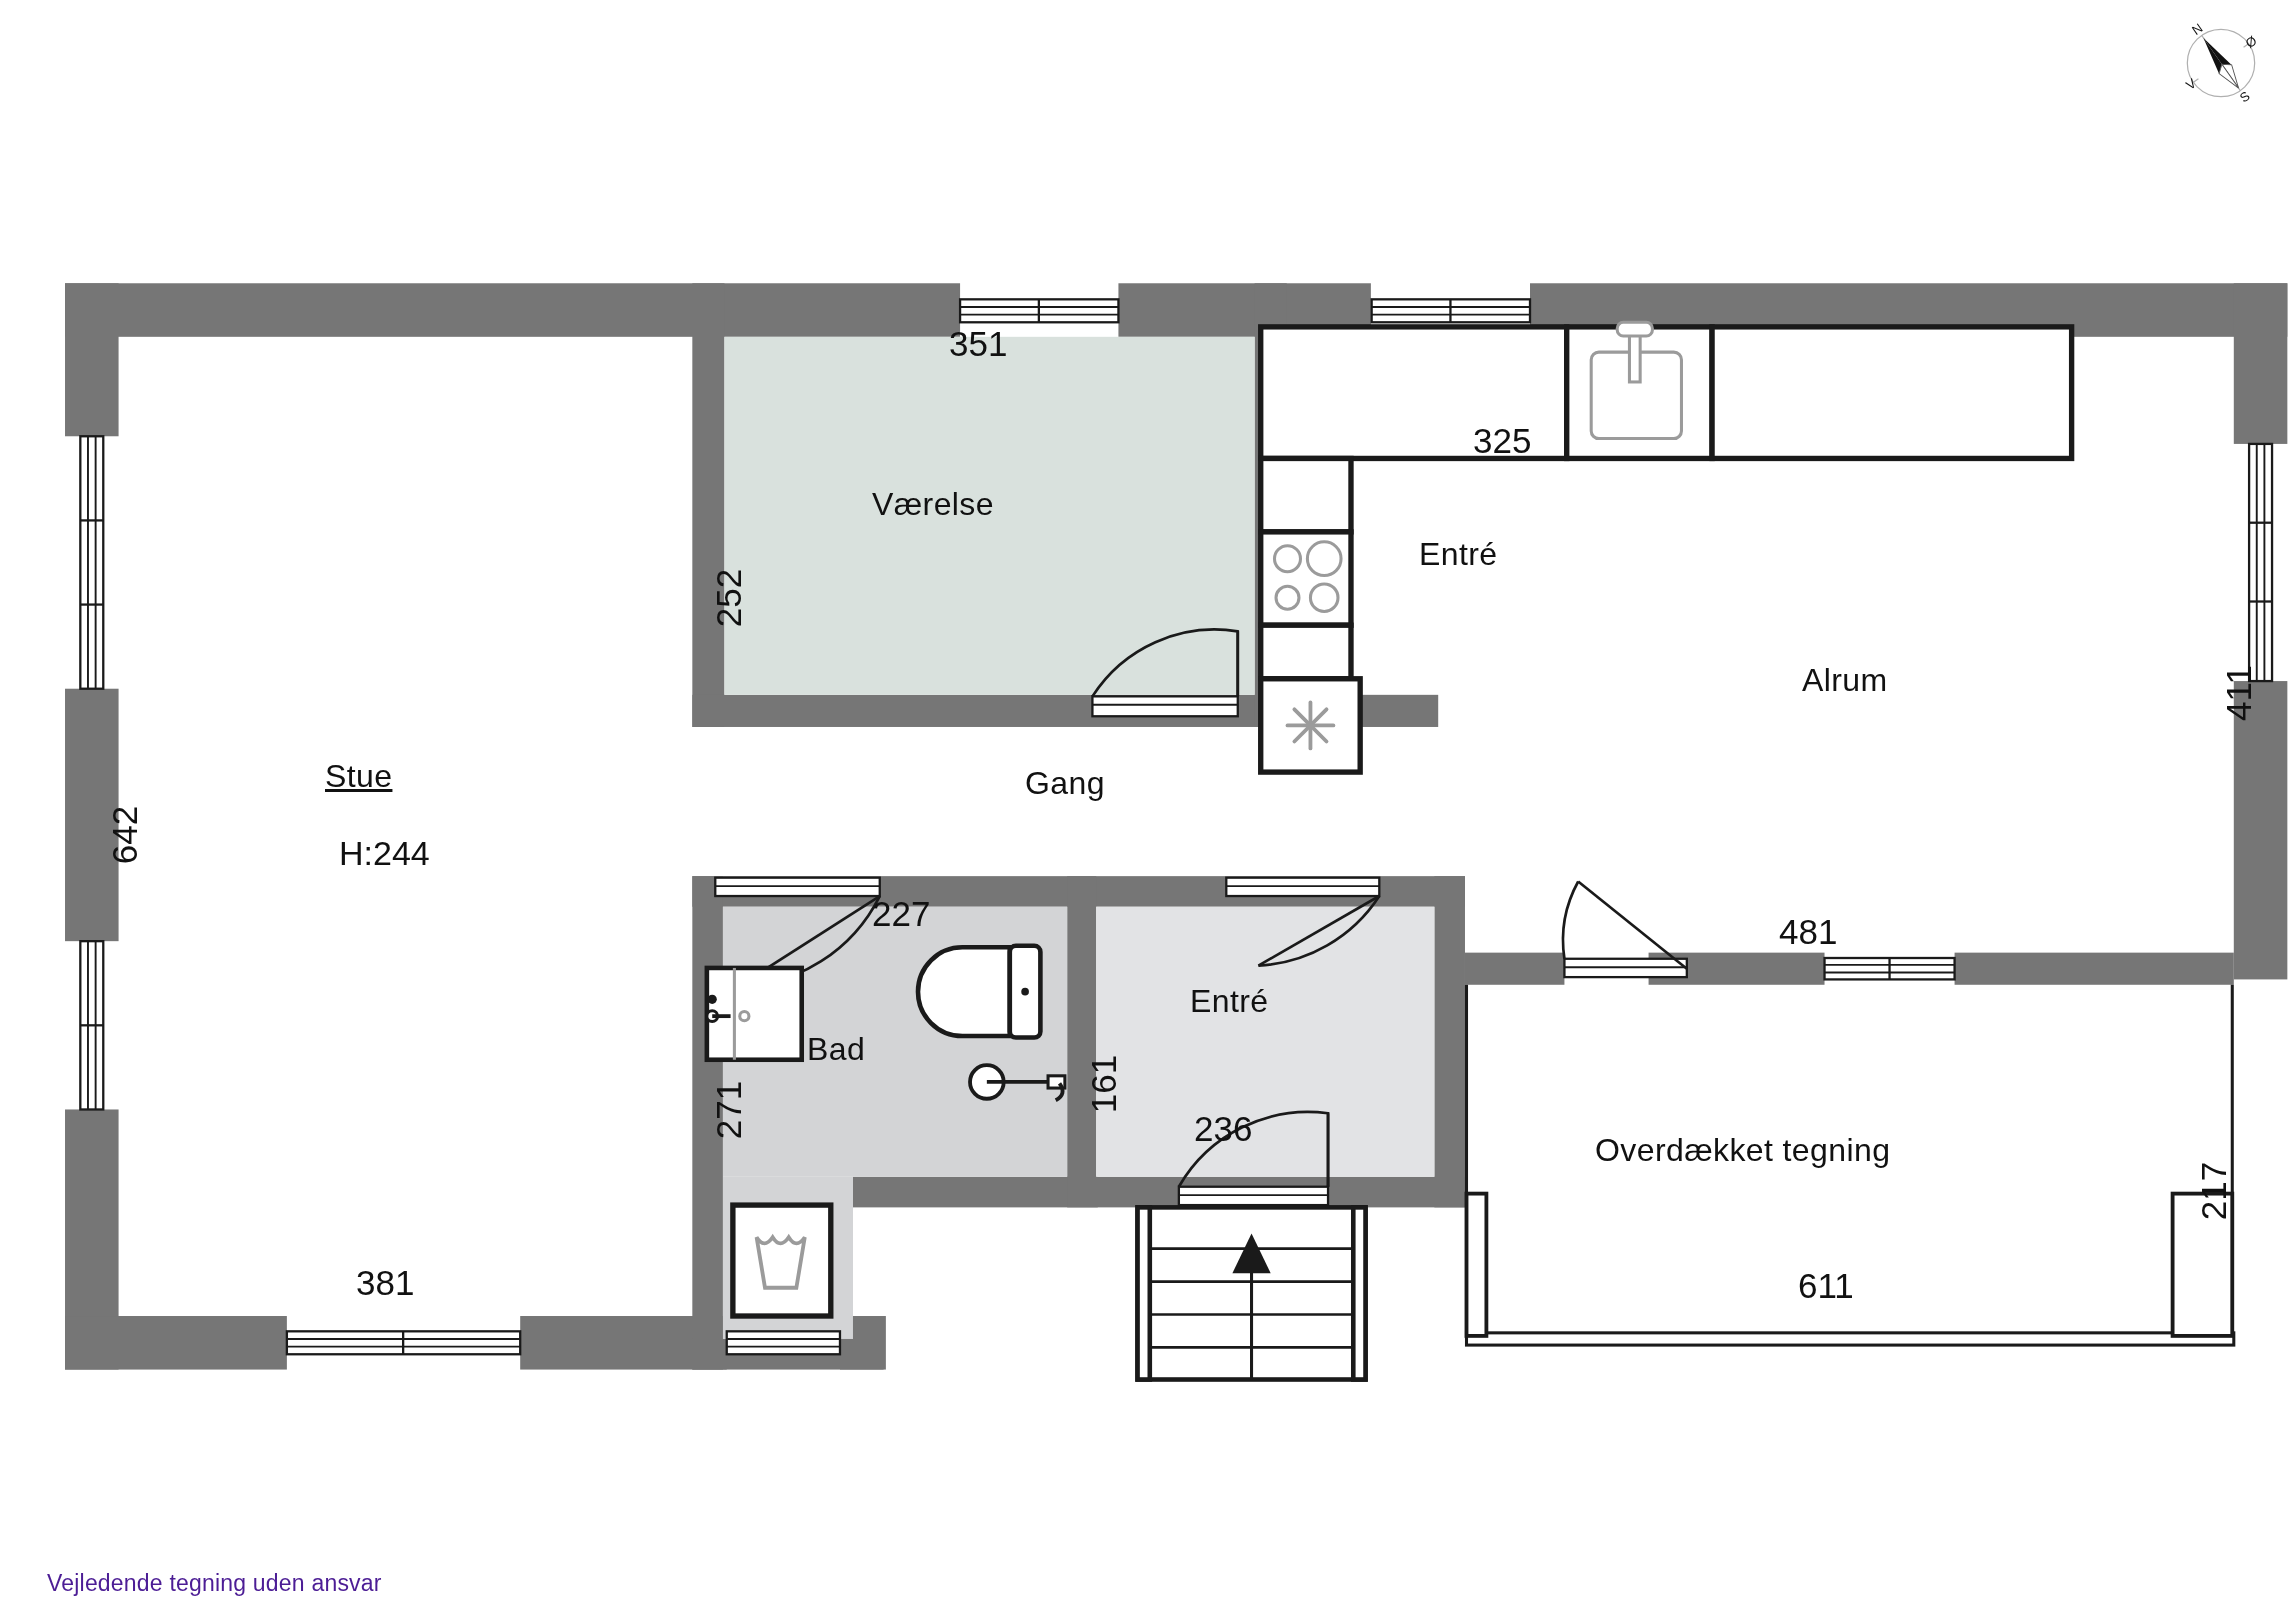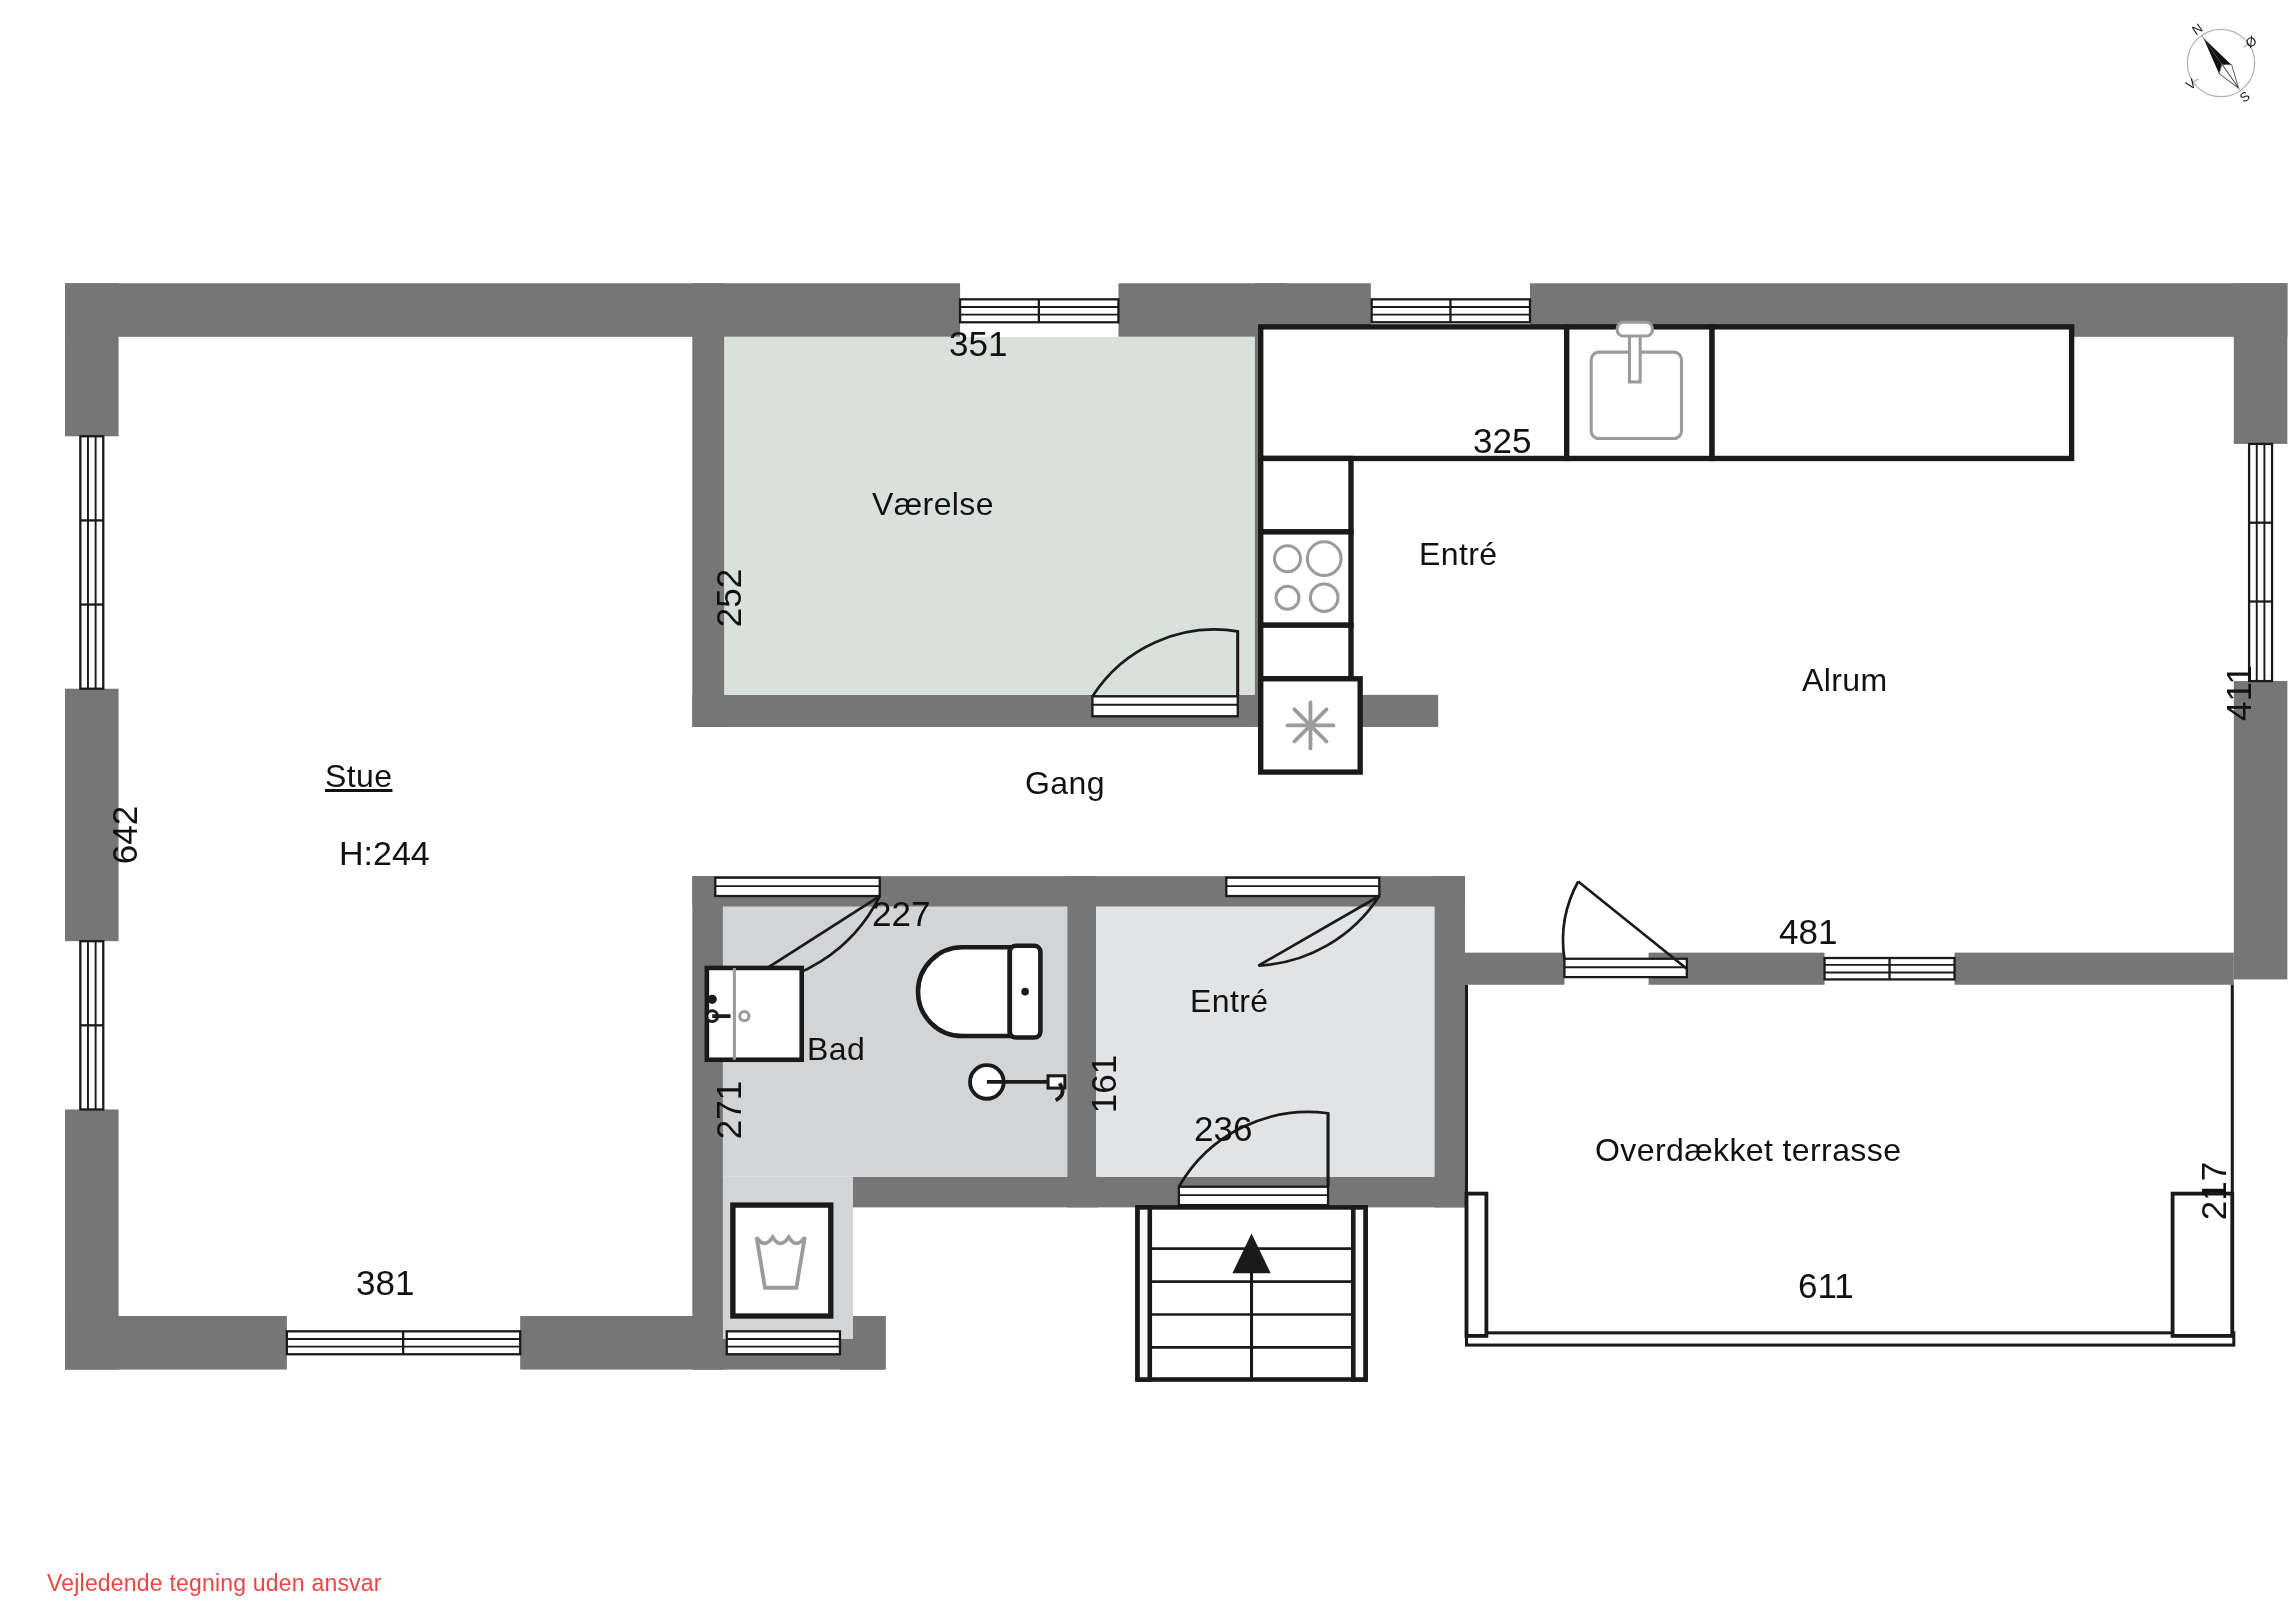--- a/index.html
+++ b/index.html
@@ -6,21 +6,21 @@
   html,body{margin:0;padding:0;background:#ffffff;}
   body{width:2295px;height:1623px;position:relative;overflow:hidden;
        font-family:"Liberation Sans","DejaVu Sans",sans-serif;color:#111;}
   #plan{position:absolute;left:0;top:0;width:2295px;height:1623px;}
   .lbl{position:absolute;white-space:nowrap;}
   .room-name{font-size:32px;font-weight:400;letter-spacing:0.4px;}
   .room-sub{font-size:34px;font-weight:400;}
   .dim{font-size:35px;font-weight:400;}
   .rot{transform-origin:50% 50%;}
   .rot90{transform:rotate(-90deg);}
-  .disclaimer{position:absolute;left:47px;top:1570px;font-size:23px;color:#ef4444;letter-spacing:0.2px;}
+  .disclaimer{position:absolute;left:47px;top:1570px;font-size:23px;color:#4c1d95;letter-spacing:0.2px;}
   .compass{position:absolute;left:2172px;top:13.8px;width:98px;height:98px;}
 </style>
 </head>
 <body>
 
 <div id="plan">
 
 <svg width="2295" height="1623" viewBox="0 0 3000 2121" xmlns="http://www.w3.org/2000/svg">
 
   <defs>
@@ -290,21 +290,21 @@
 <div class="lbl room-name" style="left:1419px;top:536px;">Entré</div>
 
 <div class="lbl room-name" style="left:1802px;top:662px;">Alrum</div>
 
 <div class="lbl room-name" style="left:1025px;top:765px;">Gang</div>
 
 <div class="lbl room-name" style="left:807px;top:1031px;">Bad</div>
 
 <div class="lbl room-name" style="left:1190px;top:983px;">Entré</div>
 
-<div class="lbl room-name" style="left:1595px;top:1132px;">Overdækket terrasse</div>
+<div class="lbl room-name" style="left:1595px;top:1132px;">Overdækket tegning</div>
 
 
 <div class="lbl dim" style="left:949px;top:324px;">351</div>
 
 <div class="lbl dim rot rot90" style="left:700px;top:578px;">252</div>
 
 <div class="lbl dim" style="left:1473px;top:421px;">325</div>
 
 <div class="lbl dim rot rot90" style="left:2211px;top:673px;">411</div>
 

